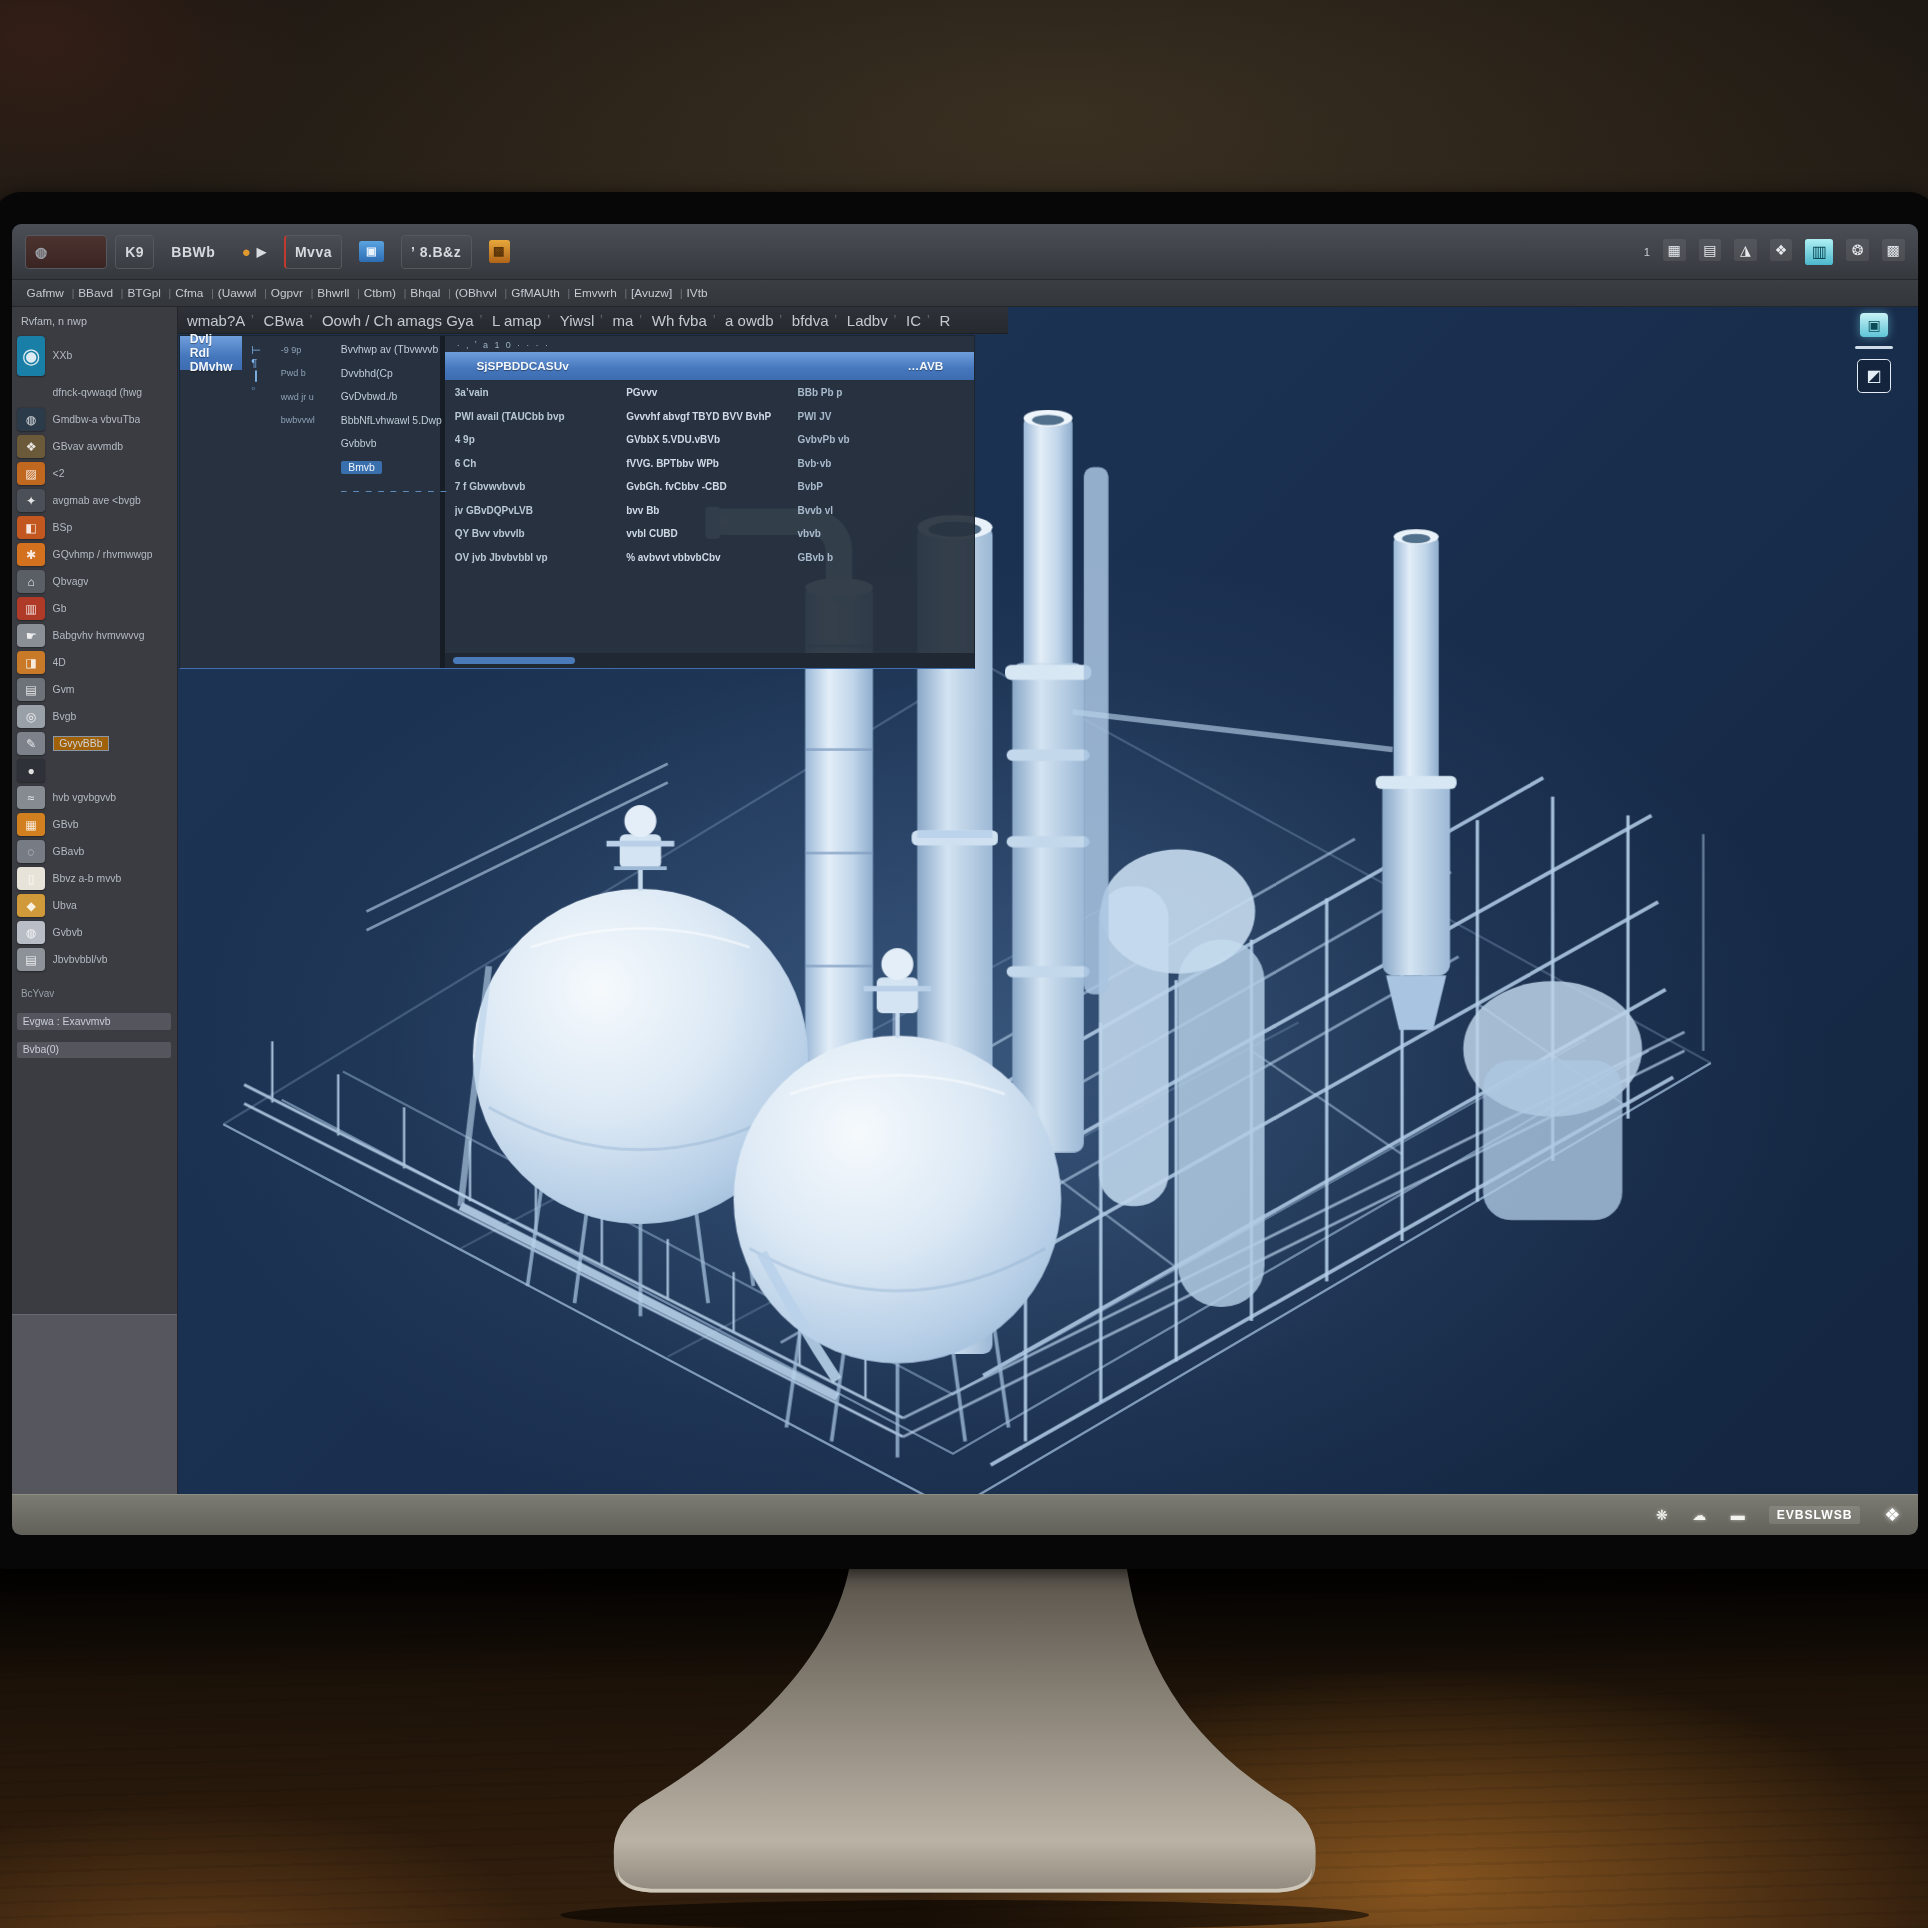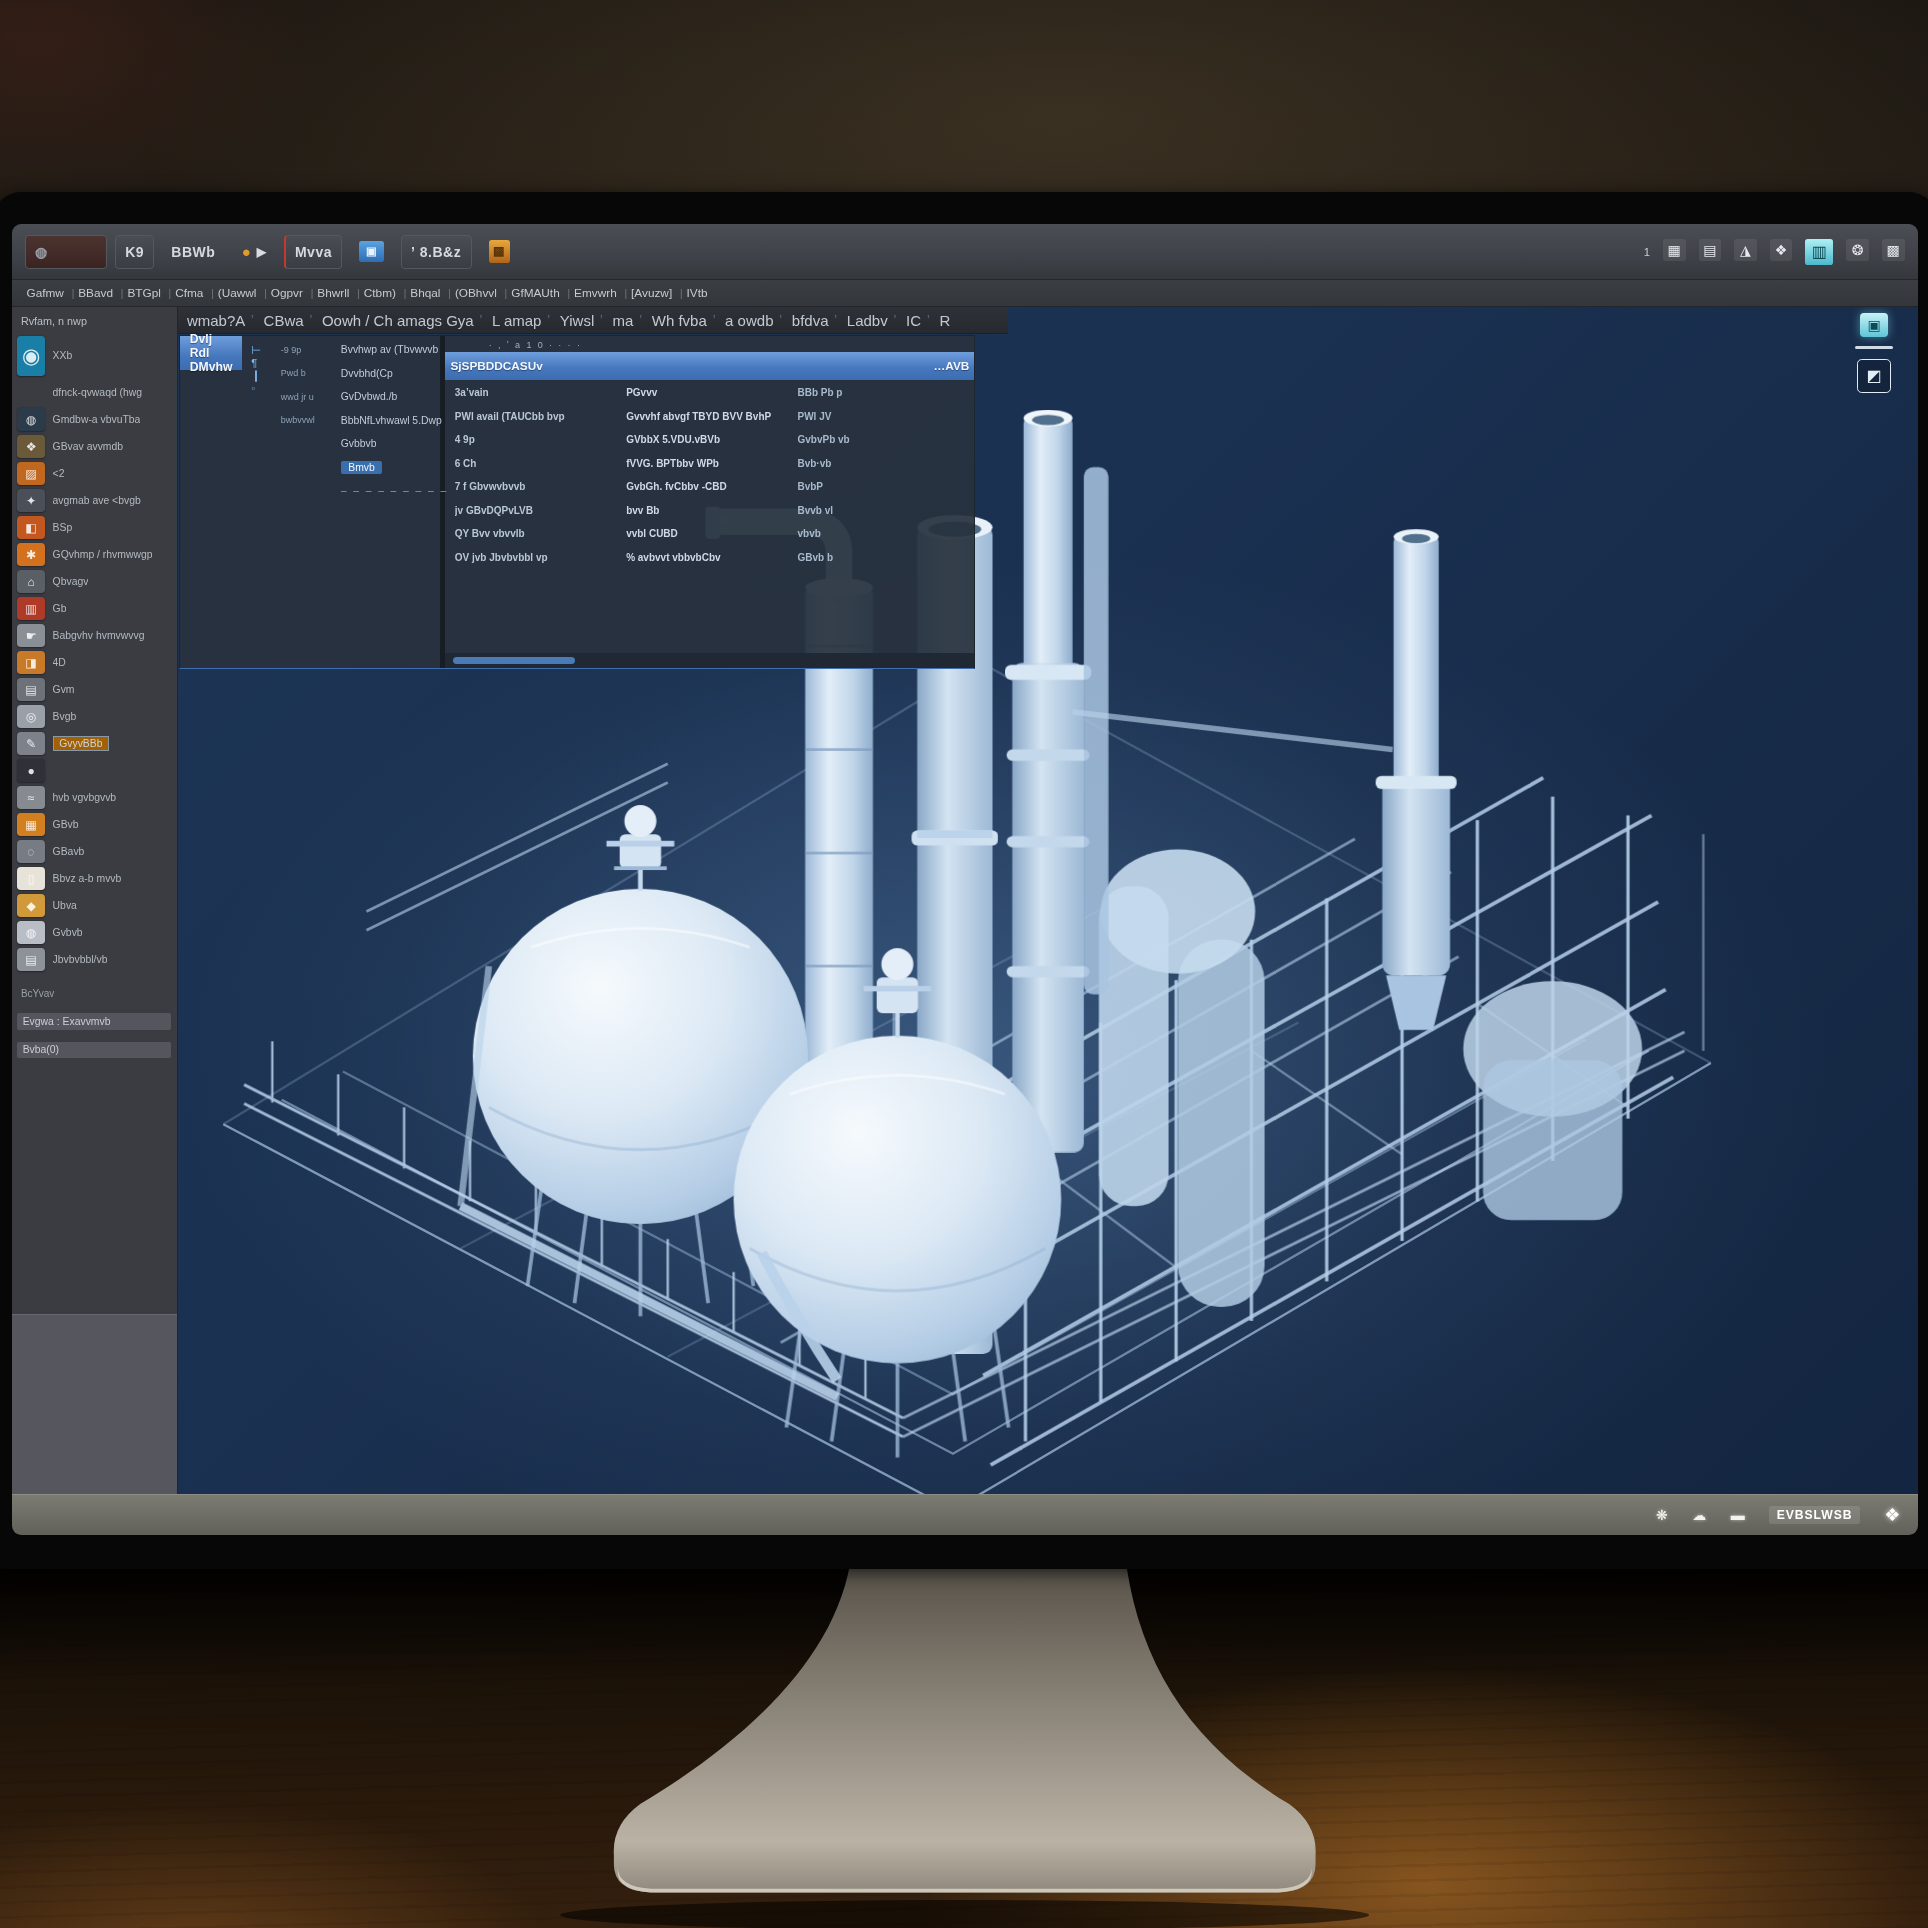--- a/index.html
+++ b/index.html
@@ -96,23 +96,23 @@
     text-shadow:0 0.9px 0.9px rgba(0,0,0,.4);}
   .dlg-controls{color:#7db4ea;font-size:11.3px;padding:7.5px 9.4px;letter-spacing:2.8px;}
   .dlg-rows{flex:1;padding:1.9px 0;}
   .dlg-row{display:flex;align-items:center;height:23.5px;font-size:10.4px;color:#c2cdd9;}
   .dlg-row .pre{width:60px;flex:0 0 60px;color:#8fa2b6;font-size:9px;padding-left:7.5px;
     white-space:nowrap;overflow:hidden;}
   .dlg-row .txt{white-space:nowrap;overflow:hidden;}
   .dlg-row.selected .txt{background:#3a6fad;color:#eef5fc;padding:0.9px 7.5px;border-radius:1.9px;}
   .dlg-row.dashes .txt{color:#6fa8e0;letter-spacing:1.9px;}
   .dlg-right{flex:1;display:flex;flex-direction:column;min-width:0;}
-  .dlg-meta{color:#9fb0c2;font-size:9px;padding:3.8px 11.3px 1.9px;letter-spacing:1.9px;margin-left:32px;}
+  .dlg-meta{color:#9fb0c2;font-size:9px;padding:3.8px 11.3px 1.9px;letter-spacing:1.9px;}
   .dlg-title2{height:28px;background:linear-gradient(#6f9edc,#4577bd 60%,#3d6cb0);
-    display:flex;align-items:center;justify-content:space-between;padding:0 5px;
+    display:flex;align-items:center;justify-content:space-between;padding:0 31px;
     color:#f2f7fd;font-size:11.8px;font-weight:bold;text-shadow:0 0.9px 0.9px rgba(0,0,0,.4);}
   .props{flex:1;display:flex;gap:3.8px;padding:7.5px 9.4px;min-height:0;}
   .pcol{flex:1;min-width:0;}
   .prow{height:23.5px;font-size:10px;color:#bac7d5;white-space:nowrap;overflow:hidden;font-weight:bold;}
   .pcol.vals .prow{color:#cfdae6;}
   .pcol.right .prow{color:#a8bacc;}
   .dlg-scroll{height:15px;background:#1f2833;display:flex;align-items:center;padding:0 7.5px;}
   .dlg-thumb{width:122px;height:7.5px;border-radius:3.8px;background:#4a7ab8;}
   
   .vp-tools{position:absolute;right:24.5px;top:5.6px;display:flex;flex-direction:column;align-items:center;gap:9.4px;z-index:4;}

